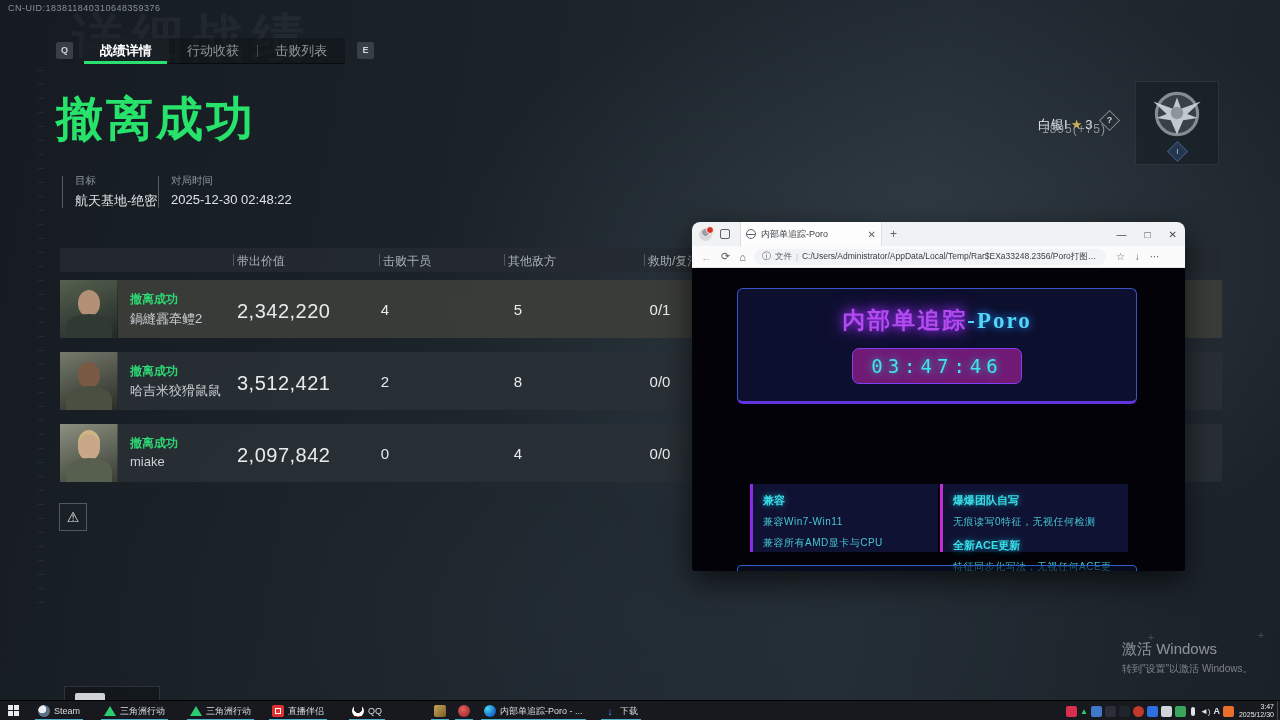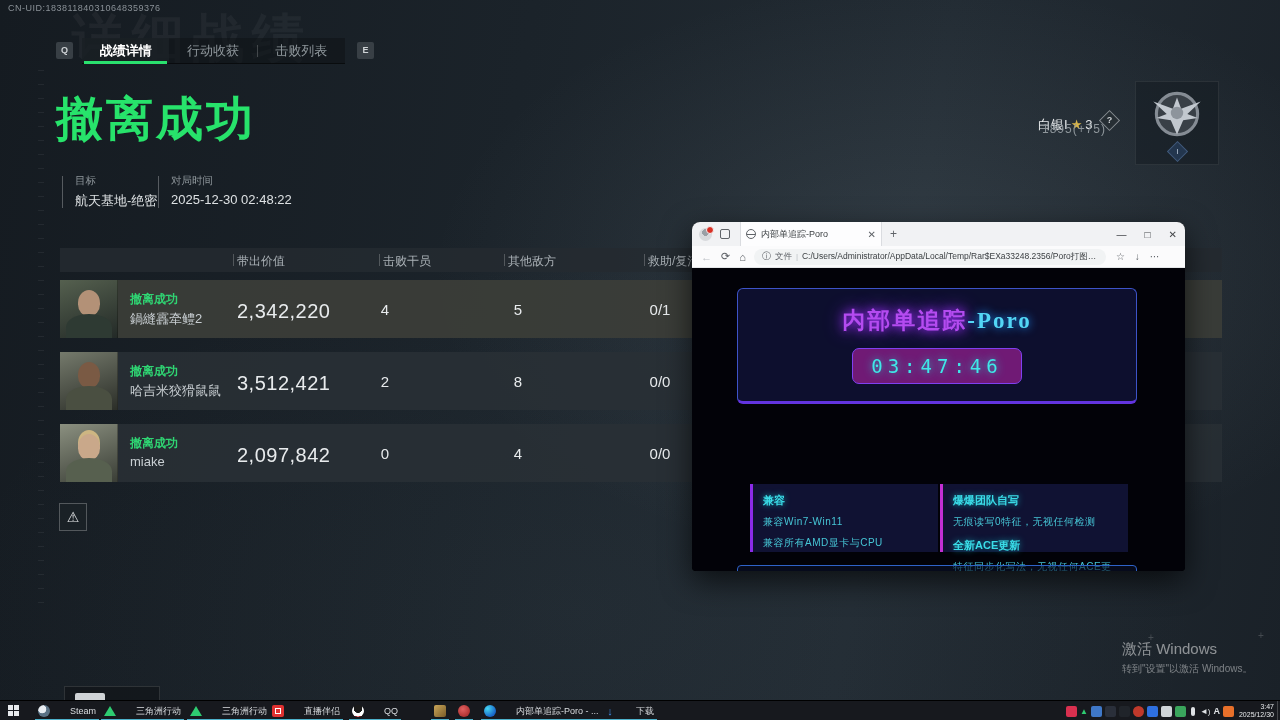--- a/index.html
+++ b/index.html
@@ -144,21 +144,21 @@
   .nfooter { position:absolute; left:45px; top:297px; width:400px; height:24px;
     border:1px solid #2e62c8; border-radius:4px; background:rgba(10,16,40,0.6);
     text-align:center; line-height:22px; font-size:9px; color:#4fb8d8; letter-spacing:1px; }
 
   
   #taskbar { position:absolute; left:0; top:700px; width:1280px; height:20px; background:#17191e;
     border-top:1px solid #000; z-index:50; }
   .tb-start { position:absolute; left:8px; top:4px; width:12px; height:12px; display:grid;
     grid-template-columns:5px 5px; grid-template-rows:5px 5px; gap:1px; }
   .tb-start i { background:#e8eaed; }
-  .tb-app { position:absolute; top:0; height:20px; display:flex; align-items:center; gap:20px; padding:0 4px; }
+  .tb-app { position:absolute; top:0; height:20px; display:flex; align-items:center; gap:4px; padding:0 4px; }
   .tb-app::after { content:""; position:absolute; left:1px; right:1px; bottom:0; height:2px; background:#4db2cc; }
   .tb-label { font-size:9px; color:#dadde0; white-space:nowrap; }
   .ico { width:12px; height:12px; flex:none; border-radius:2px; }
   .ico-steam { border-radius:50%; background:radial-gradient(circle at 35% 35%, #e8edf2 0 35%, #5a7184 40%); }
   .ico-delta { width:0; height:0; border-left:6px solid transparent; border-right:6px solid transparent;
     border-bottom:10px solid #2ecc71; border-radius:0; background:none; }
   .ico-live { background:#e03131; position:relative; }
   .ico-live::after { content:""; position:absolute; inset:3px; border:1.5px solid #fff; }
   .ico-qq { border-radius:50%; background:radial-gradient(circle at 50% 30%, #1a1a1a 0 40%, #ffffff 42% 75%, #e03131 78%); }
   .ico-gold { background:linear-gradient(135deg,#caa659,#7a5c28); }

